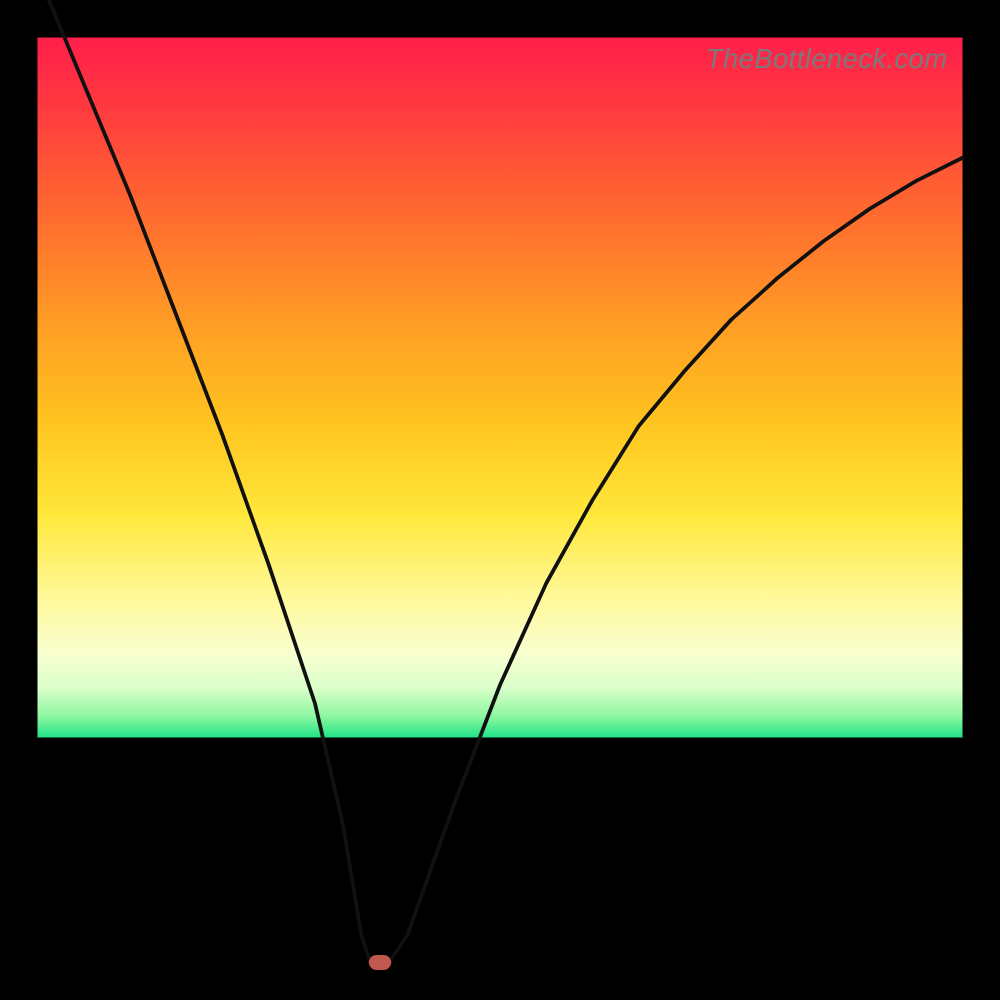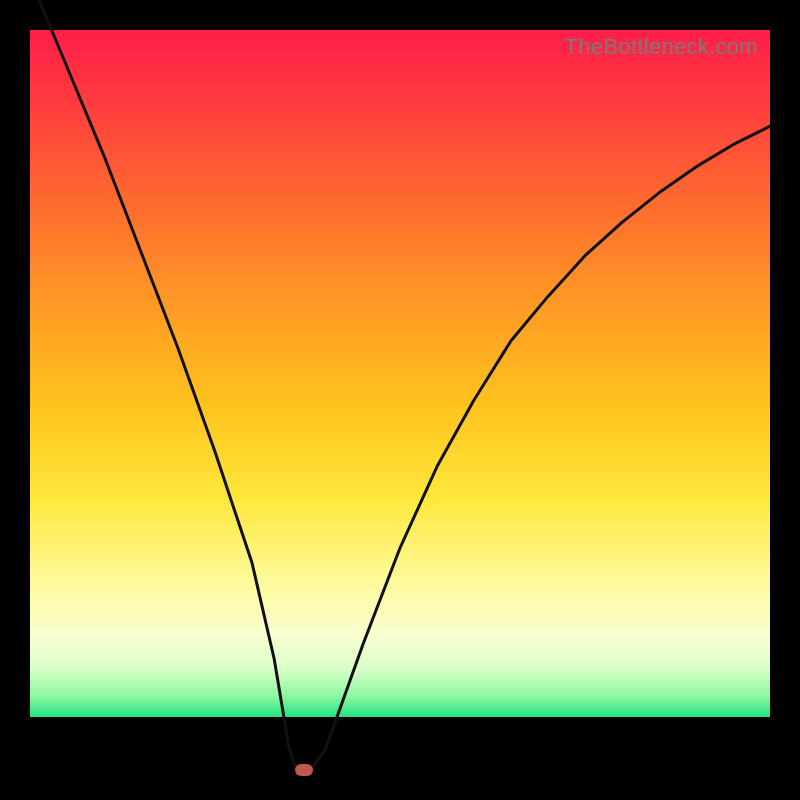--- a/index.html
+++ b/index.html
@@ -15,34 +15,35 @@
     position: relative;
     width: 800px;
     height: 800px;
     background: #000;
   }
   .plot-area {
     position: absolute;
     left: 30px;
     top: 30px;
     width: 740px;
-    height: 687px;
+    height: 560px;
     background: linear-gradient(to bottom,
       #ff1e4a 0%,
       #ff3a3f 10%,
       #ff6a2f 25%,
       #ff9a25 40%,
       #ffc41f 55%,
       #ffe73a 68%,
       #fff99a 80%,
       #f9ffcf 88%,
       #d9ffc9 93%,
       #8cf7a0 97%,
       #20e386 100%
     );
+    font-style: italic;
   }
   .watermark {
     position: absolute;
     top: 4px;
     right: 12px;
     color: #7a7a7a;
     font-size: 22px;
     letter-spacing: 0.3px;
     user-select: none;
   }

